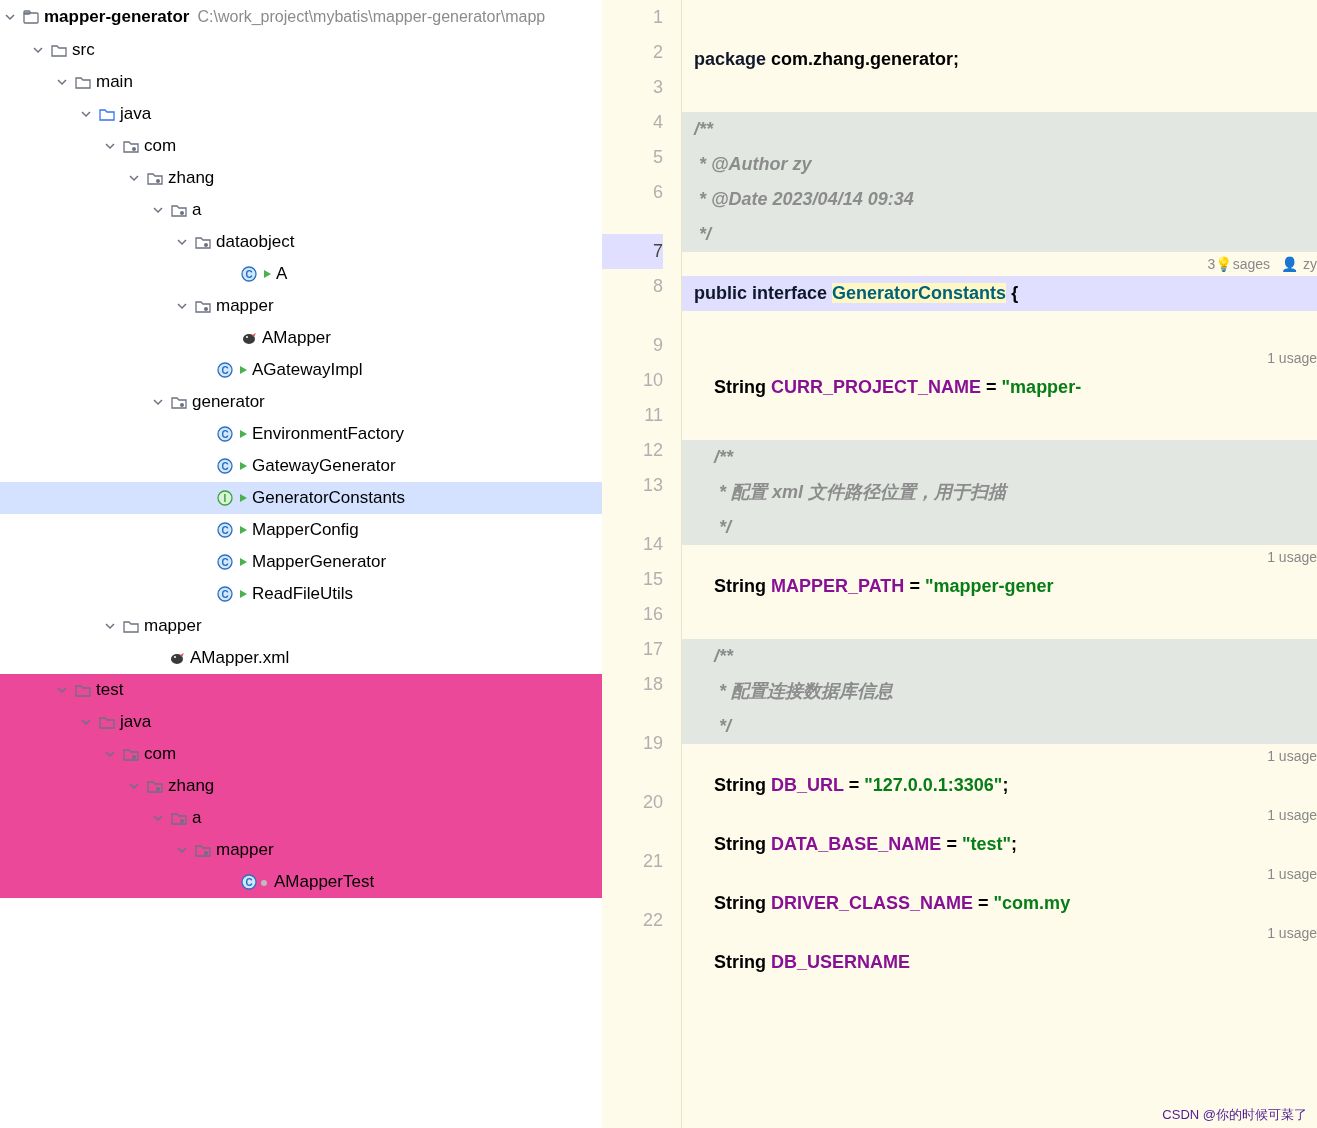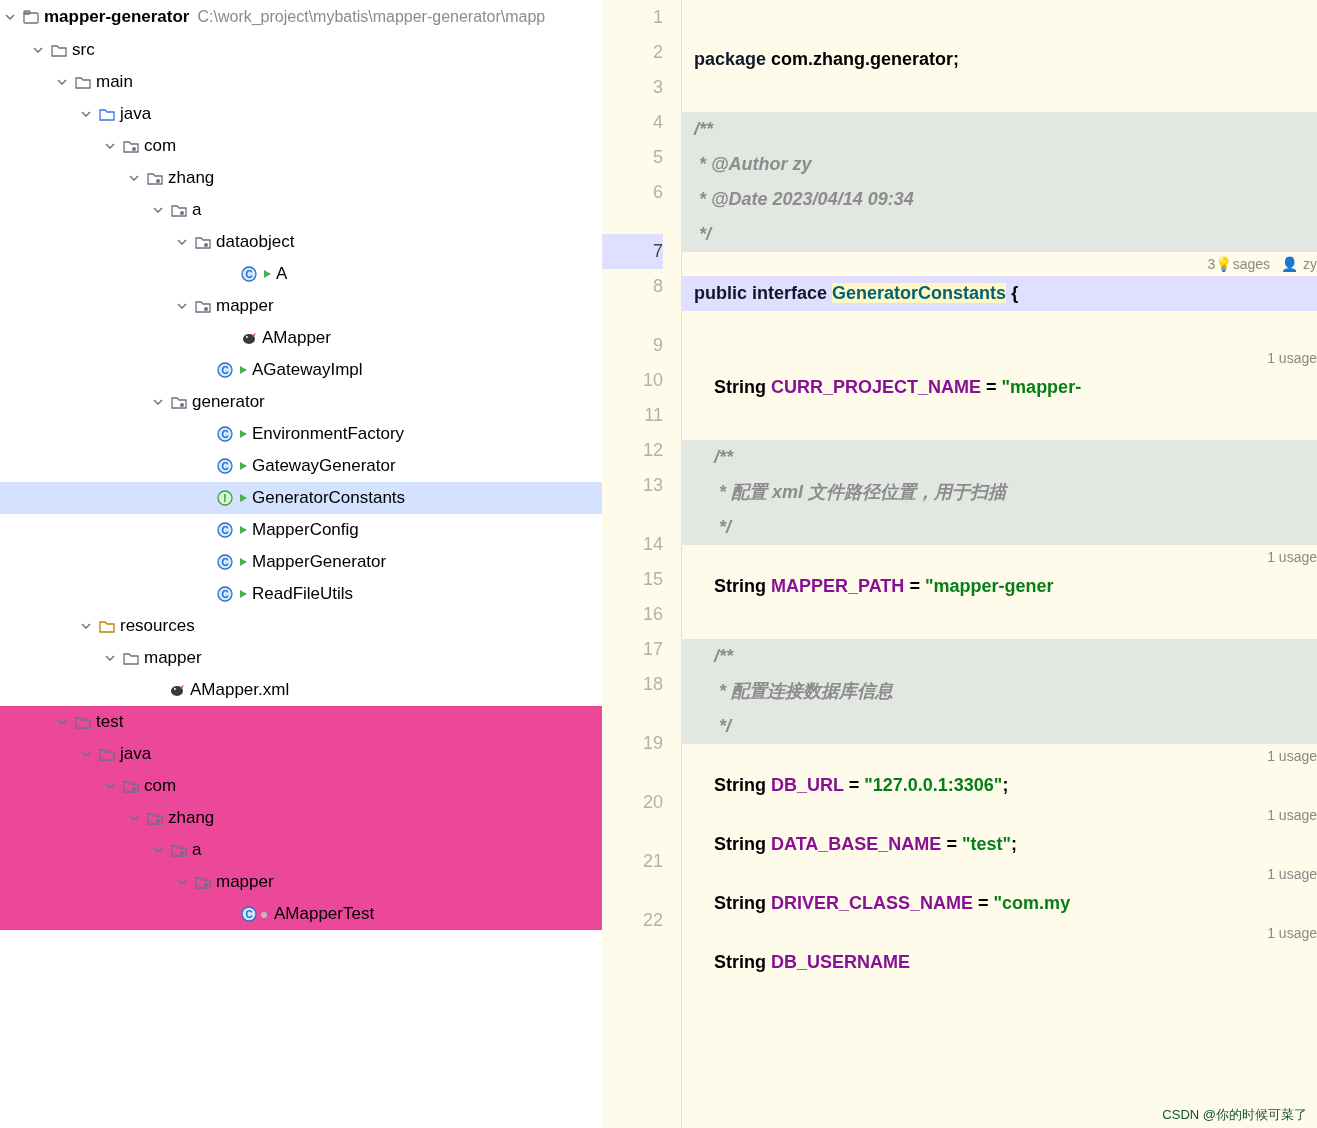--- a/index.html
+++ b/index.html
@@ -27,21 +27,21 @@
 .code-line { padding-left:12px; position:relative; }
 .code-line.current { background:#e0dfff; }
 .code-line.comment-block { background:#e2e7e2; }
 .hint-line { height:24px; line-height:24px; padding-left:12px; font-size:14px; font-weight:400; color:#888; font-style:normal; font-family:"Segoe UI",Arial,sans-serif;text-align:right; }
 .hint-line .bulb { color:#f0b400; }
 .kw { color:#0f172a; }
 .str { color:#067d17; }
 .com { color:#8c8c8c; font-style:italic; }
 .field { color:#871094; }
 .iface-name { background:#fff8c5; color:#00627a; }
-.watermark { position:absolute; right:10px; bottom:4px; color:#14532d; font-size:13px; font-family:Arial,sans-serif; font-weight:400; }
+.watermark { position:absolute; right:10px; bottom:4px; color:#4c1d95; font-size:13px; font-family:Arial,sans-serif; font-weight:400; }
 
 
 .folder-stroke { stroke:#6b7280; stroke-width:1.3; fill:none; }
 .folder-blue   { stroke:#3574f0; stroke-width:1.3; fill:none; }
 .folder-yellow { stroke:#b38600; stroke-width:1.3; fill:none; }
 .class-c { fill:#d0e8ff; stroke:#2c6fbf; stroke-width:1.3; }
 .class-i { fill:#d9f2d9; stroke:#39a339; stroke-width:1.3; }
 .run-tri { fill:#4caf50; }
 </style>
 </head>
@@ -314,34 +314,20 @@
             <circle cx="9" cy="9" r="7" class="class-c"></circle>
             <text x="9" y="13" text-anchor="middle" font-size="10" fill="#2c6fbf" font-family="Arial" font-weight="bold">C</text>
           </svg>
         </span>
         <span style="margin-left:2px;margin-right:2px;"><svg width="10" height="10" viewBox="0 0 10 10">
             <path d="M2 1 L9 5 L2 9 Z" class="run-tri"></path>
           </svg></span>
         <span class="label">ReadFileUtils</span>
       </div>
       <div class="tree-row">
-        <span class="ind" style="width:76px"></span>
-        <span class="chevron">
-          <svg viewBox="0 0 12 12">
-            <path d="M2 4 L6 8 L10 4" stroke="#6b7280" stroke-width="1.5" fill="none"></path>
-          </svg>
-        </span>
-        <span class="icon">
-          <svg viewBox="0 0 18 18">
-            <path d="M2 5 h5 l2 2 h7 v8 h-14 z" class="folder-yellow"></path>
-          </svg>
-        </span>
-        <span class="label">resources</span>
-      </div>
-      <div class="tree-row">
         <span class="ind" style="width:100px"></span>
         <span class="chevron">
           <svg viewBox="0 0 12 12">
             <path d="M2 4 L6 8 L10 4" stroke="#6b7280" stroke-width="1.5" fill="none"></path>
           </svg>
         </span>
         <span class="icon">
           <svg viewBox="0 0 18 18">
             <path d="M2 5 h5 l2 2 h7 v8 h-14 z" class="folder-stroke"></path>
           </svg>

